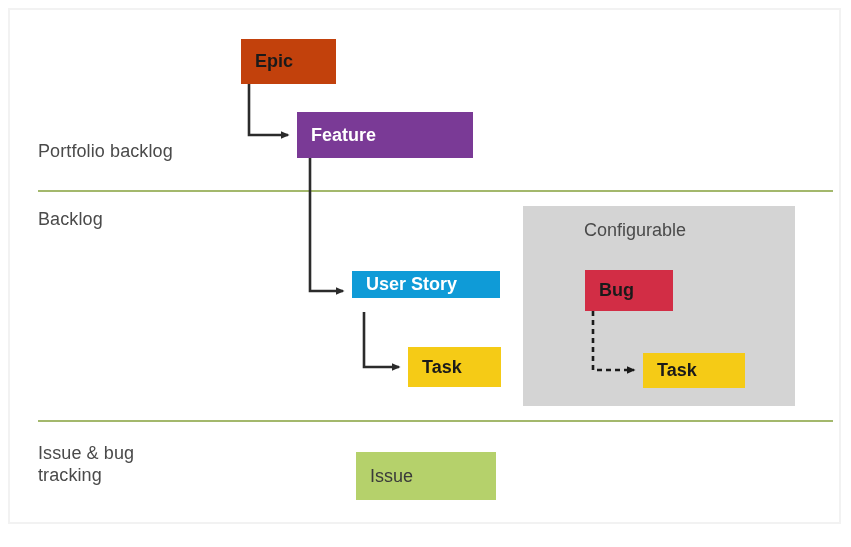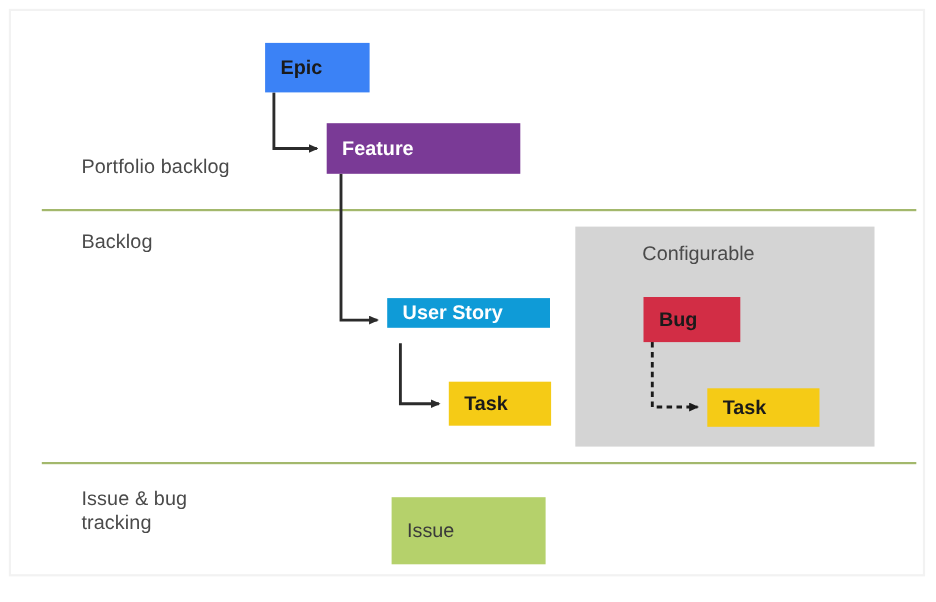--- a/index.html
+++ b/index.html
@@ -44,21 +44,20 @@
   #divider-2 { left: 38px; top: 420px; width: 795px; }
 
   
   .row-label {
     position: absolute;
     color: #4a4a4a;
     font-size: 18px;
     line-height: 22px;
     letter-spacing: .1px;
     white-space: pre-line;
-    margin-left: 36px;
   }
   #label-portfolio { left: 38px; top: 140px; }
   #label-backlog   { left: 38px; top: 208px; }
   #label-issue     { left: 38px; top: 442px; }
 
   
   .group-box {
     position: absolute;
     left: 523px;
     top: 206px;
@@ -81,27 +80,27 @@
     position: absolute;
     display: flex;
     align-items: center;
     box-sizing: border-box;
     font-size: 18px;
     font-weight: bold;
     padding-left: 14px;
   }
   .node.plain { font-weight: normal; }
 
-  #node-epic       { left: 241px; top: 39px;  width: 95px;  height: 45px; background: #3b82f6; color: #1a1a1a; }
+  #node-epic       { left: 241px; top: 39px;  width: 95px;  height: 45px; background: #c2410c; color: #1a1a1a; }
   #node-feature    { left: 297px; top: 112px; width: 176px; height: 46px; background: #7a3a96; color: #ffffff; }
   #node-userstory  { left: 352px; top: 271px; width: 148px; height: 27px; background: #0f9bd7; color: #ffffff; }
   #node-task       { left: 408px; top: 347px; width: 93px;  height: 40px; background: #f5cb16; color: #1a1a1a; }
   #node-bug        { left: 585px; top: 270px; width: 88px;  height: 41px; background: #d22d45; color: #1a1a1a; }
   #node-task-bug   { left: 643px; top: 353px; width: 102px; height: 35px; background: #f5cb16; color: #1a1a1a; }
-  #node-issue      { left: 356px; top: 452px; width: 140px; height: 61px; background: #b5d16b; color: #3a3a3a; font-weight: normal; }
+  #node-issue      { left: 356px; top: 452px; width: 140px; height: 48px; background: #b5d16b; color: #3a3a3a; font-weight: normal; }
 
   
   #connectors {
     position: absolute;
     left: 0; top: 0;
     width: 851px;
     height: 547px;
     pointer-events: none;
   }
 </style>

